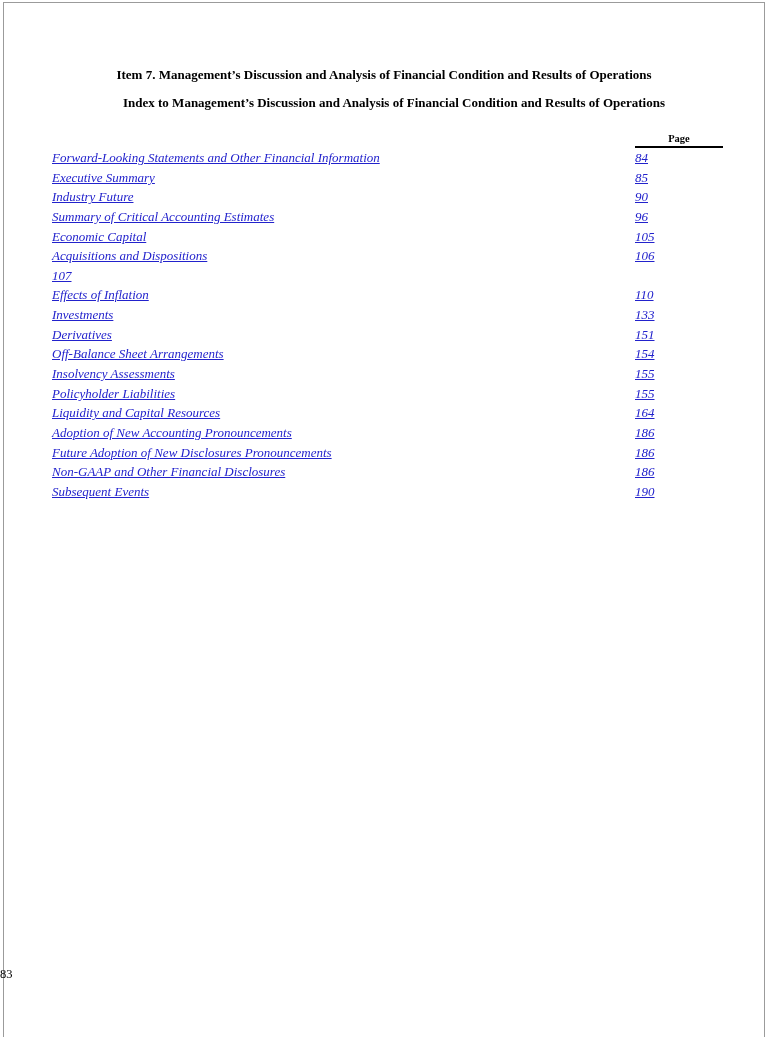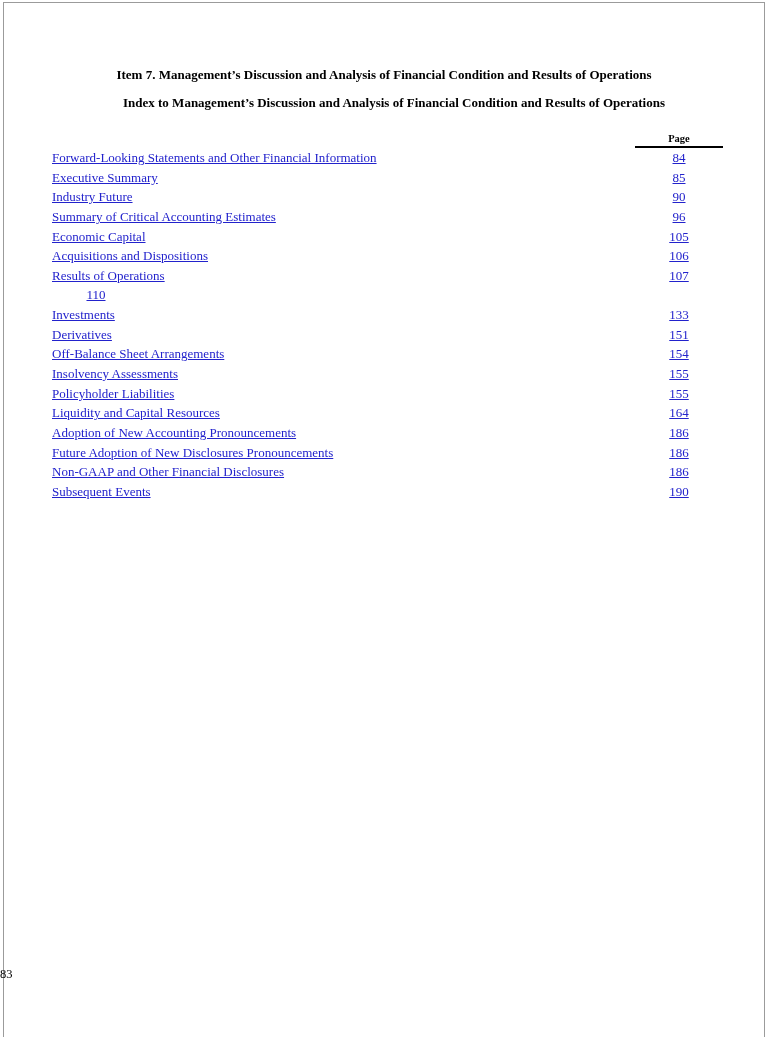--- a/index.html
+++ b/index.html
@@ -60,26 +60,27 @@
   .toc-row {
     display: flex;
     height: 19.65px;
     font-size: 13px;
     line-height: 16px;
     align-items: flex-start;
   }
   .toc-title-cell { flex: 1; }
   .toc-page-cell {
     width: 88px;
-    text-align: center;
+    text-align: left;
   }
   .link {
     color: #2222cc;
     text-decoration: underline;
     cursor: pointer;
+    font-style: italic;
   }
   .footer-page {
     position: absolute;
     top: 967px;
     left: 0;
     right: 0;
     text-align: left;
     font-size: 12.5px;
   }
 </style>
@@ -115,24 +116,24 @@
       </div>
       <div class="toc-row">
         <div class="toc-title-cell"><span class="link">Economic Capital</span></div>
         <div class="toc-page-cell"><span class="link">105</span></div>
       </div>
       <div class="toc-row">
         <div class="toc-title-cell"><span class="link">Acquisitions and Dispositions</span></div>
         <div class="toc-page-cell"><span class="link">106</span></div>
       </div>
       <div class="toc-row">
-        <div class="toc-title-cell"><span class="link">Results of Operations</span></div>
         <div class="toc-page-cell"><span class="link">107</span></div>
       </div>
       <div class="toc-row">
+        <div class="toc-title-cell"><span class="link">Effects of Inflation</span></div>
         <div class="toc-page-cell"><span class="link">110</span></div>
       </div>
       <div class="toc-row">
         <div class="toc-title-cell"><span class="link">Investments</span></div>
         <div class="toc-page-cell"><span class="link">133</span></div>
       </div>
       <div class="toc-row">
         <div class="toc-title-cell"><span class="link">Derivatives</span></div>
         <div class="toc-page-cell"><span class="link">151</span></div>
       </div>

